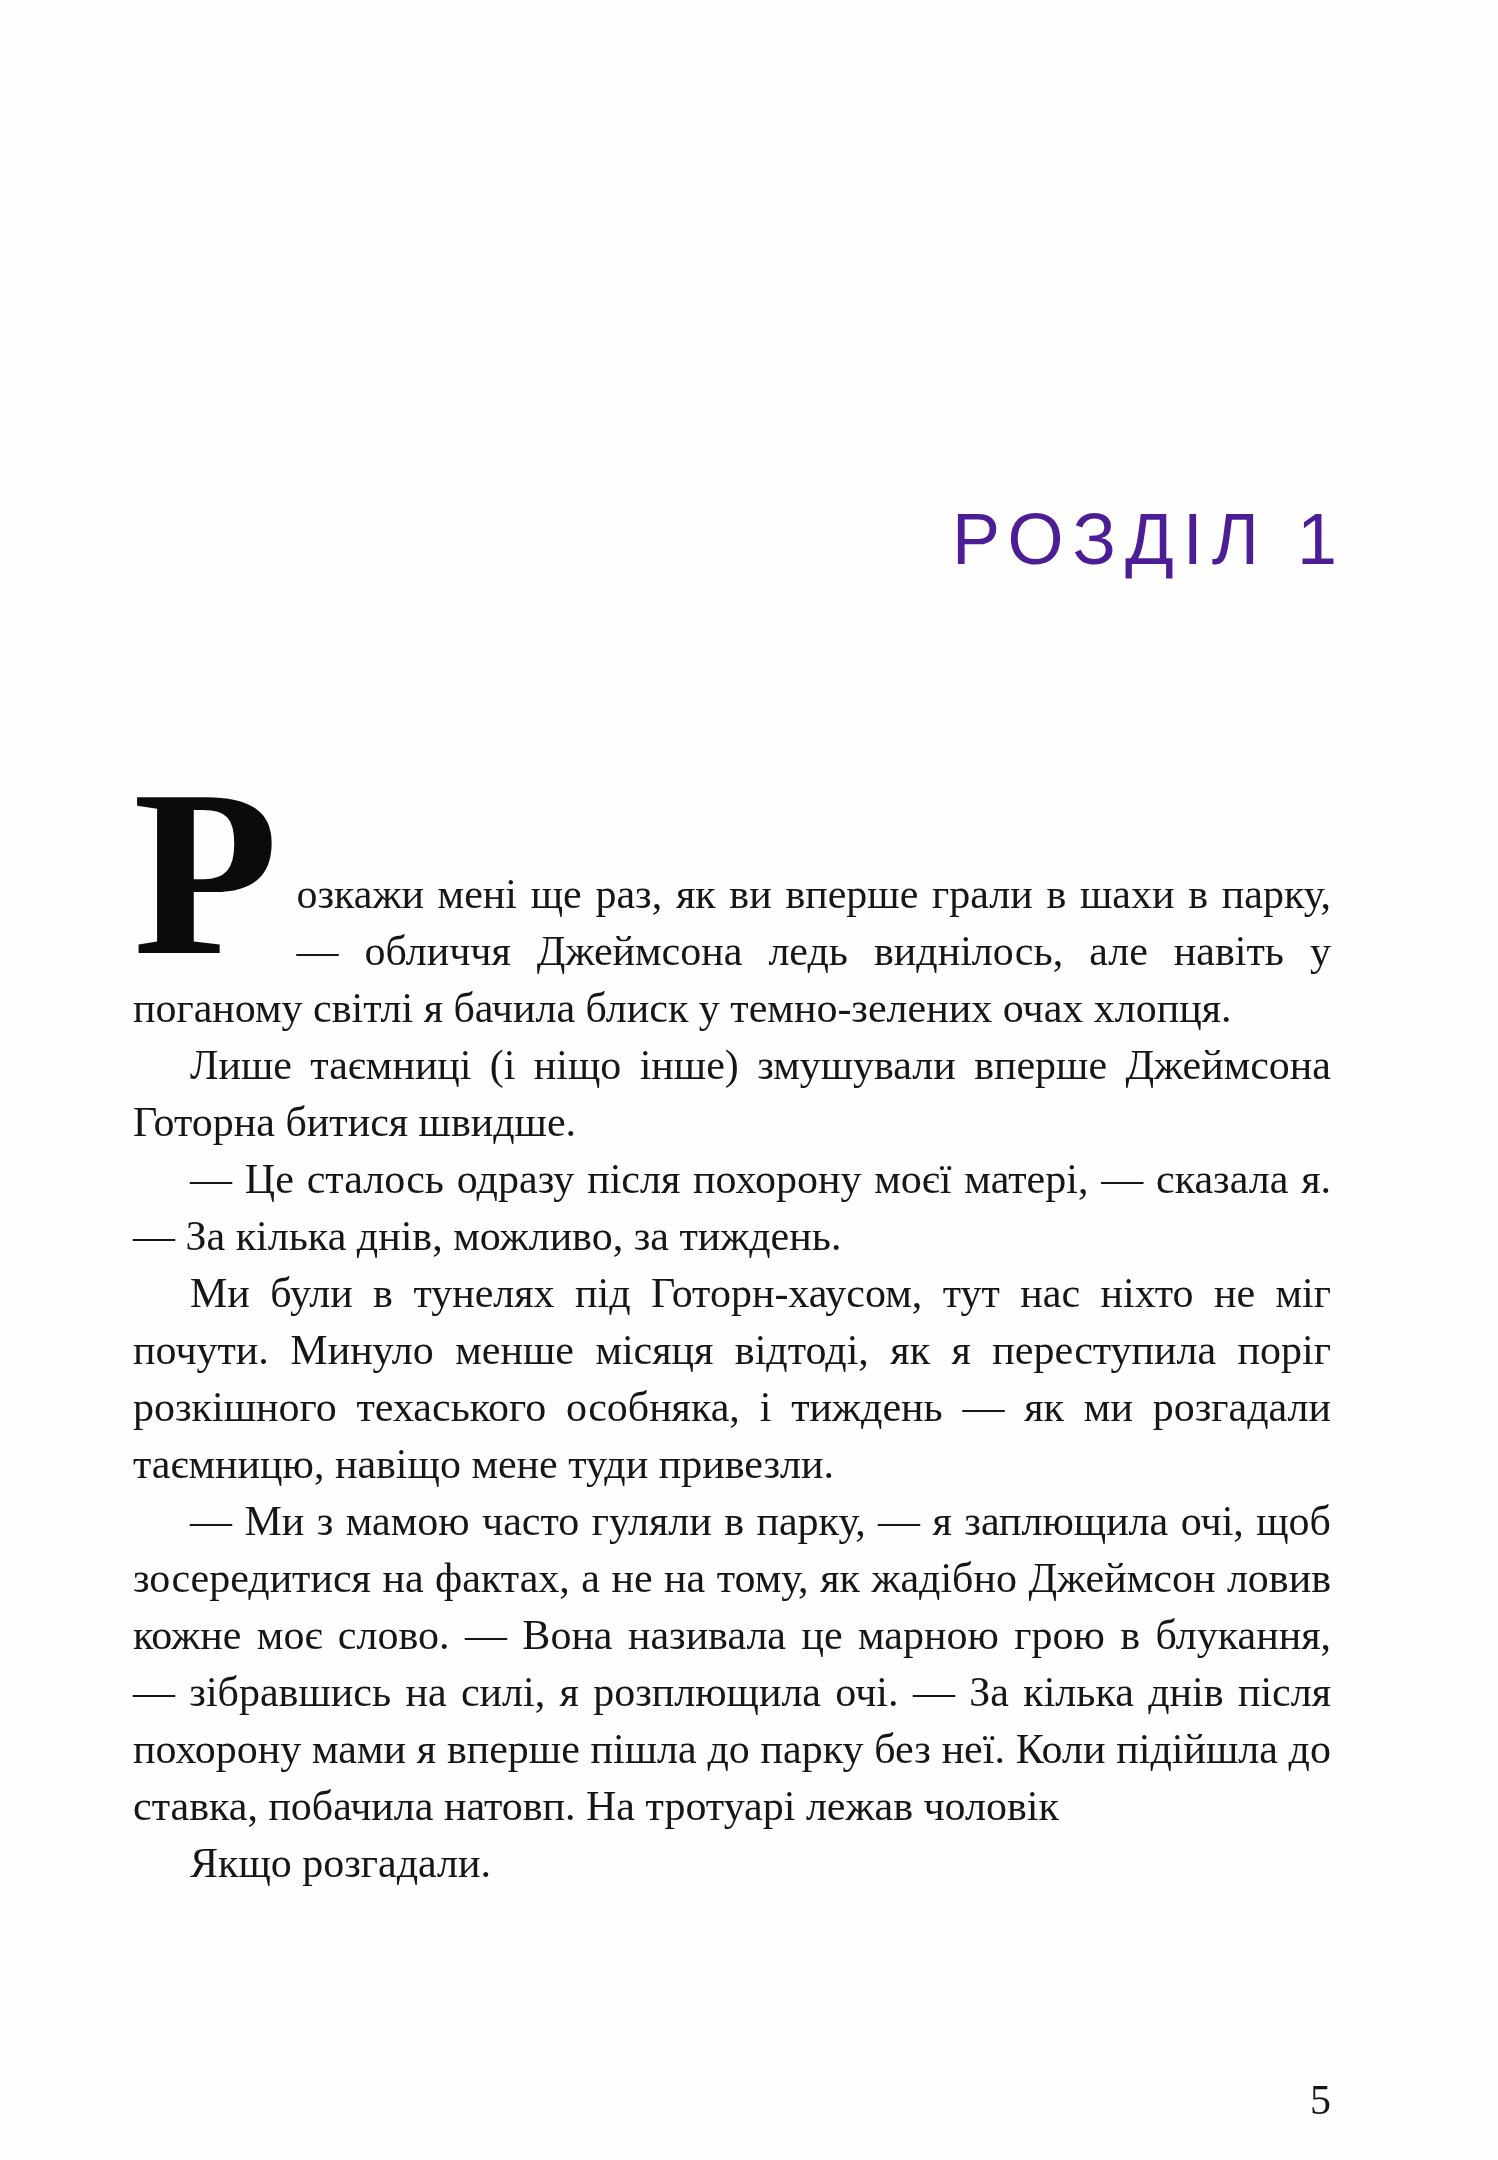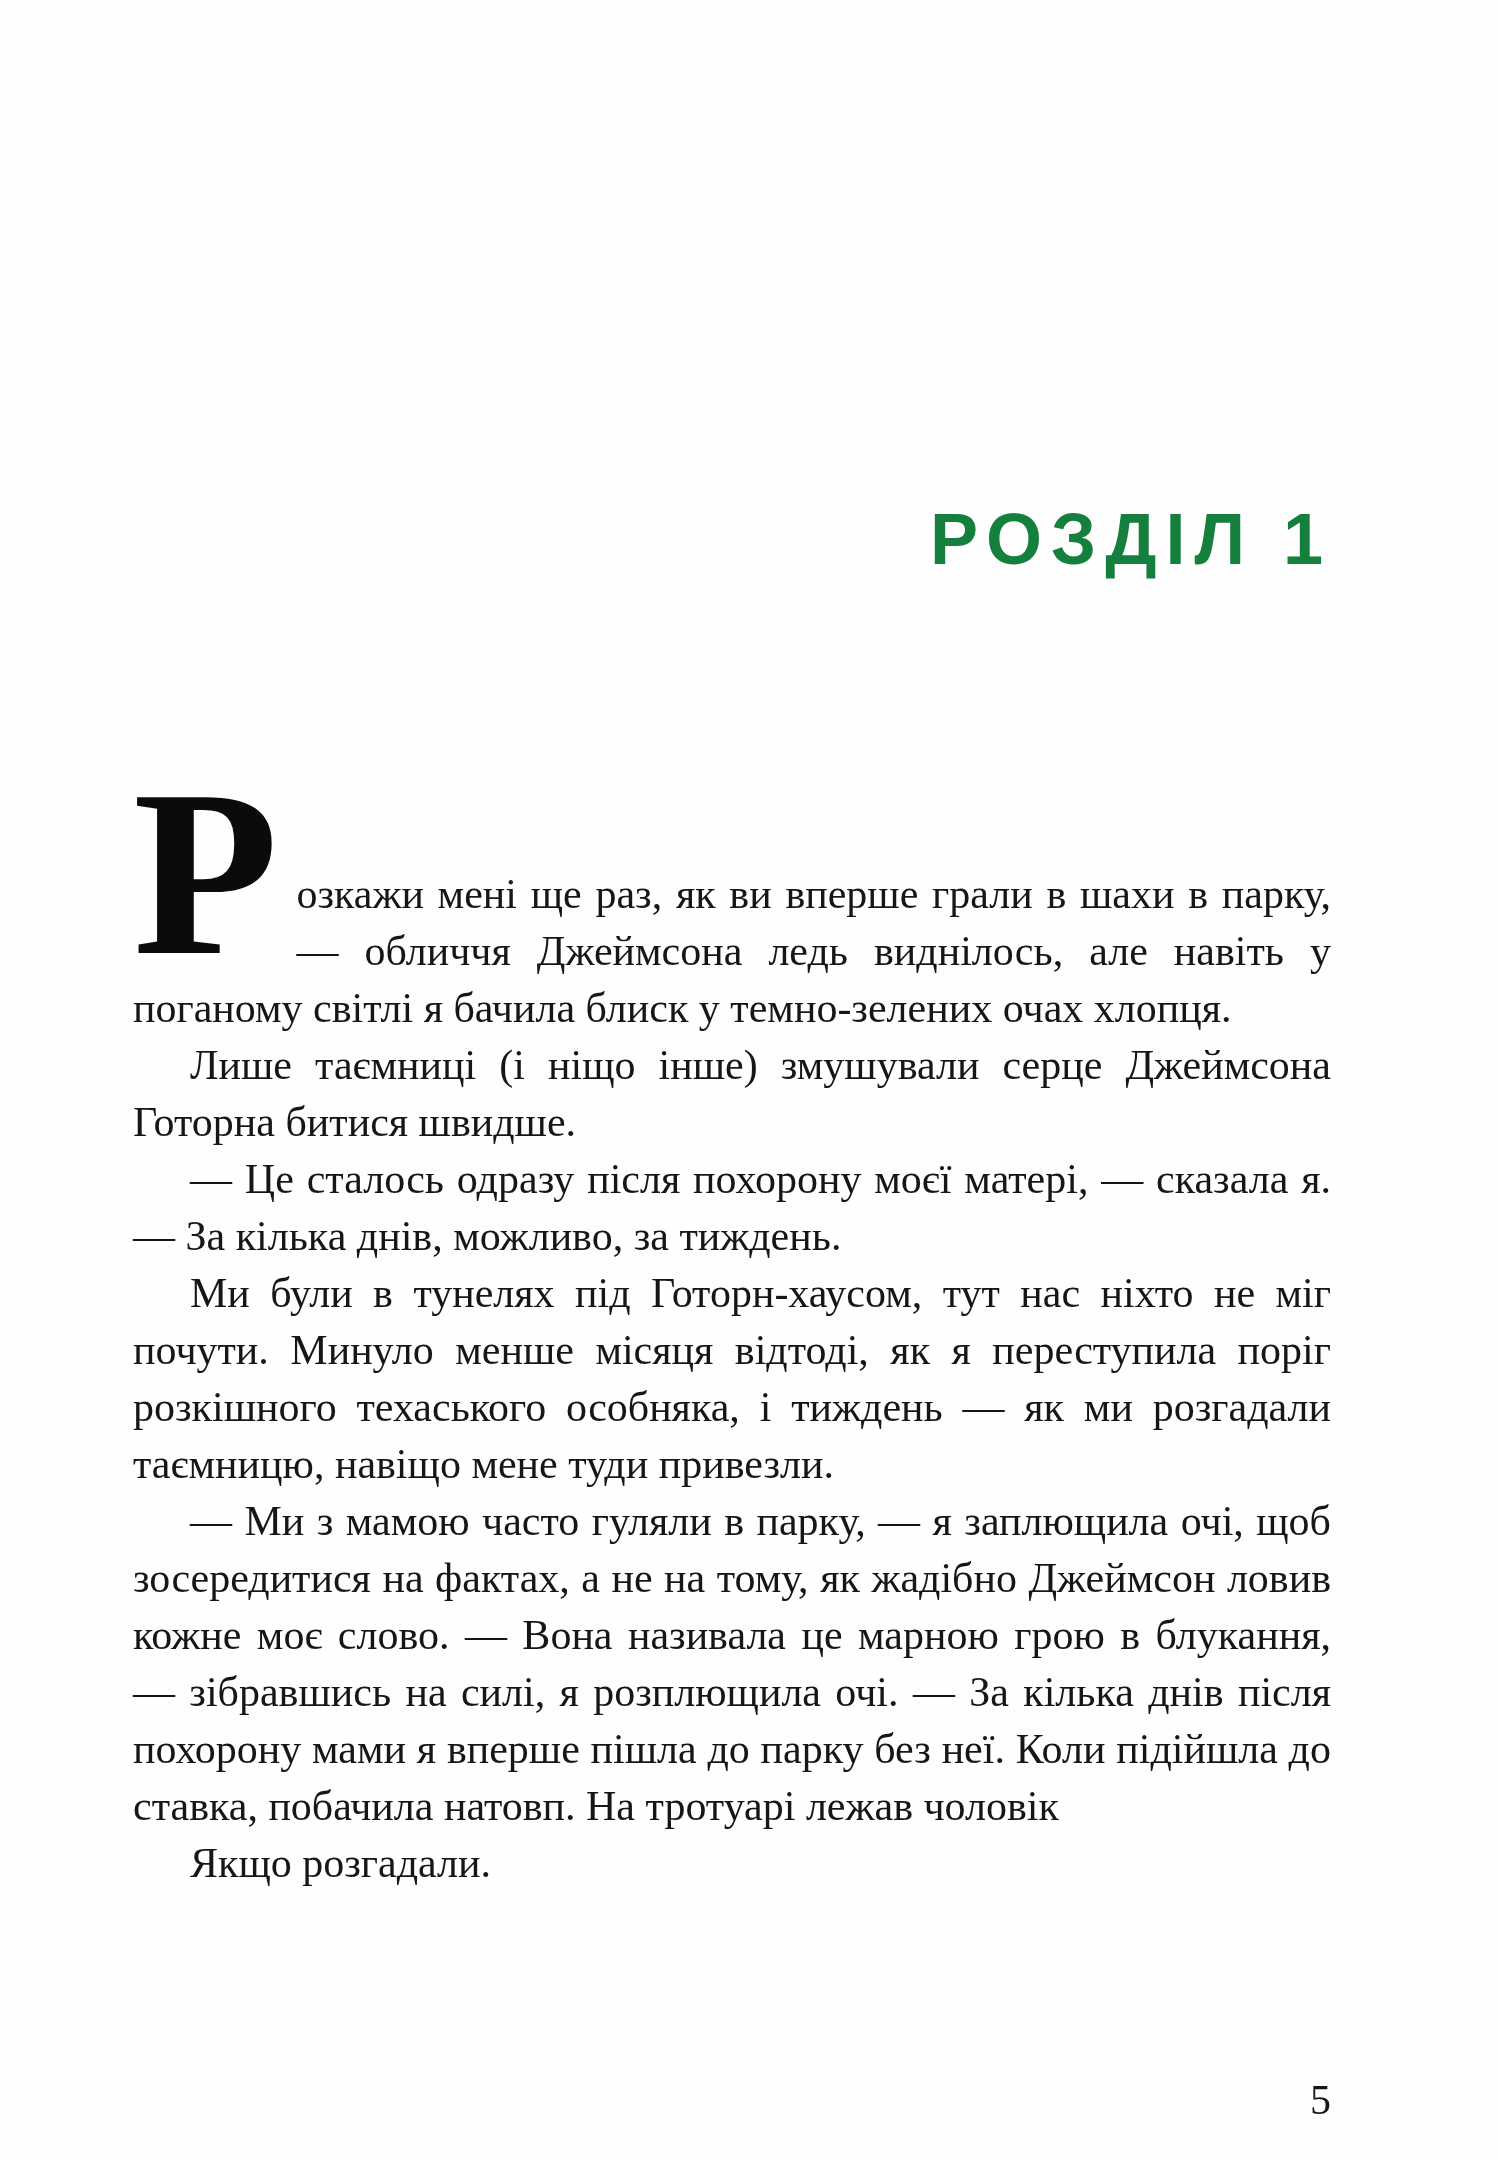--- a/index.html
+++ b/index.html
@@ -14,26 +14,26 @@
     overflow: hidden;
   }
   .book-page {
     position: absolute;
     inset: 0;
     background: #fefefe;
   }
   .chapter-title {
     position: absolute;
     top: 450px;
-    right: 166px;
+    right: 152px;
     font-family: "Liberation Sans", sans-serif;
     font-size: 72px;
-    font-weight: 700;
+    font-weight: 400;
     letter-spacing: 9px;
-    color: #15803d;
+    color: #4c1d95;
     white-space: nowrap;
   }
   .content {
     position: absolute;
     left: 133px;
     top: 866px;
     width: 1198px;
     font-size: 42px;
     line-height: 57px;
     text-align: justify;
@@ -61,21 +61,21 @@
 <body>
 
 <div class="book-page">
 
   <h1 class="chapter-title">РОЗДІЛ 1</h1>
 
   <div class="content">
 
     <p class="para first"><span class="dropcap">Р</span><span>озкажи мені ще раз, як ви вперше грали в шахи в парку, — обличчя Джеймсона ледь виднілось, але навіть у поганому світлі я бачила блиск у темно-зелених очах хлопця.</span></p>
 
-    <p class="para indent">Лише таємниці (і ніщо інше) змушували серце Джейм­сона Готорна битися швидше.</p>
+    <p class="para indent">Лише таємниці (і ніщо інше) змушували вперше Джейм­сона Готорна битися швидше.</p>
 
     <p class="para indent">— Це сталось одразу після похорону моєї матері, — ска­зала я. — За кілька днів, можливо, за тиждень.</p>
 
     <p class="para indent">Ми були в тунелях під Готорн-хаусом, тут нас ніхто не міг почути. Минуло менше місяця відтоді, як я переступила поріг розкішного техаського особняка, і тиждень — як ми розгадали таємницю, навіщо мене туди привезли.</p>
 
     <p class="para indent">— Ми з мамою часто гуляли в парку, — я заплющи­ла очі, щоб зосередитися на фактах, а не на тому, як жа­дібно Джеймсон ловив кожне моє слово. — Вона нази­вала це марною грою в блукання, — зібравшись на силі, я розплющила очі. — За кілька днів після похорону мами я вперше пішла до парку без неї. Коли підійшла до ставка, побачила натовп. На тротуарі лежав чоловік</p>
 
     <p class="para indent">Якщо розгадали.</p>
 
   </div>

